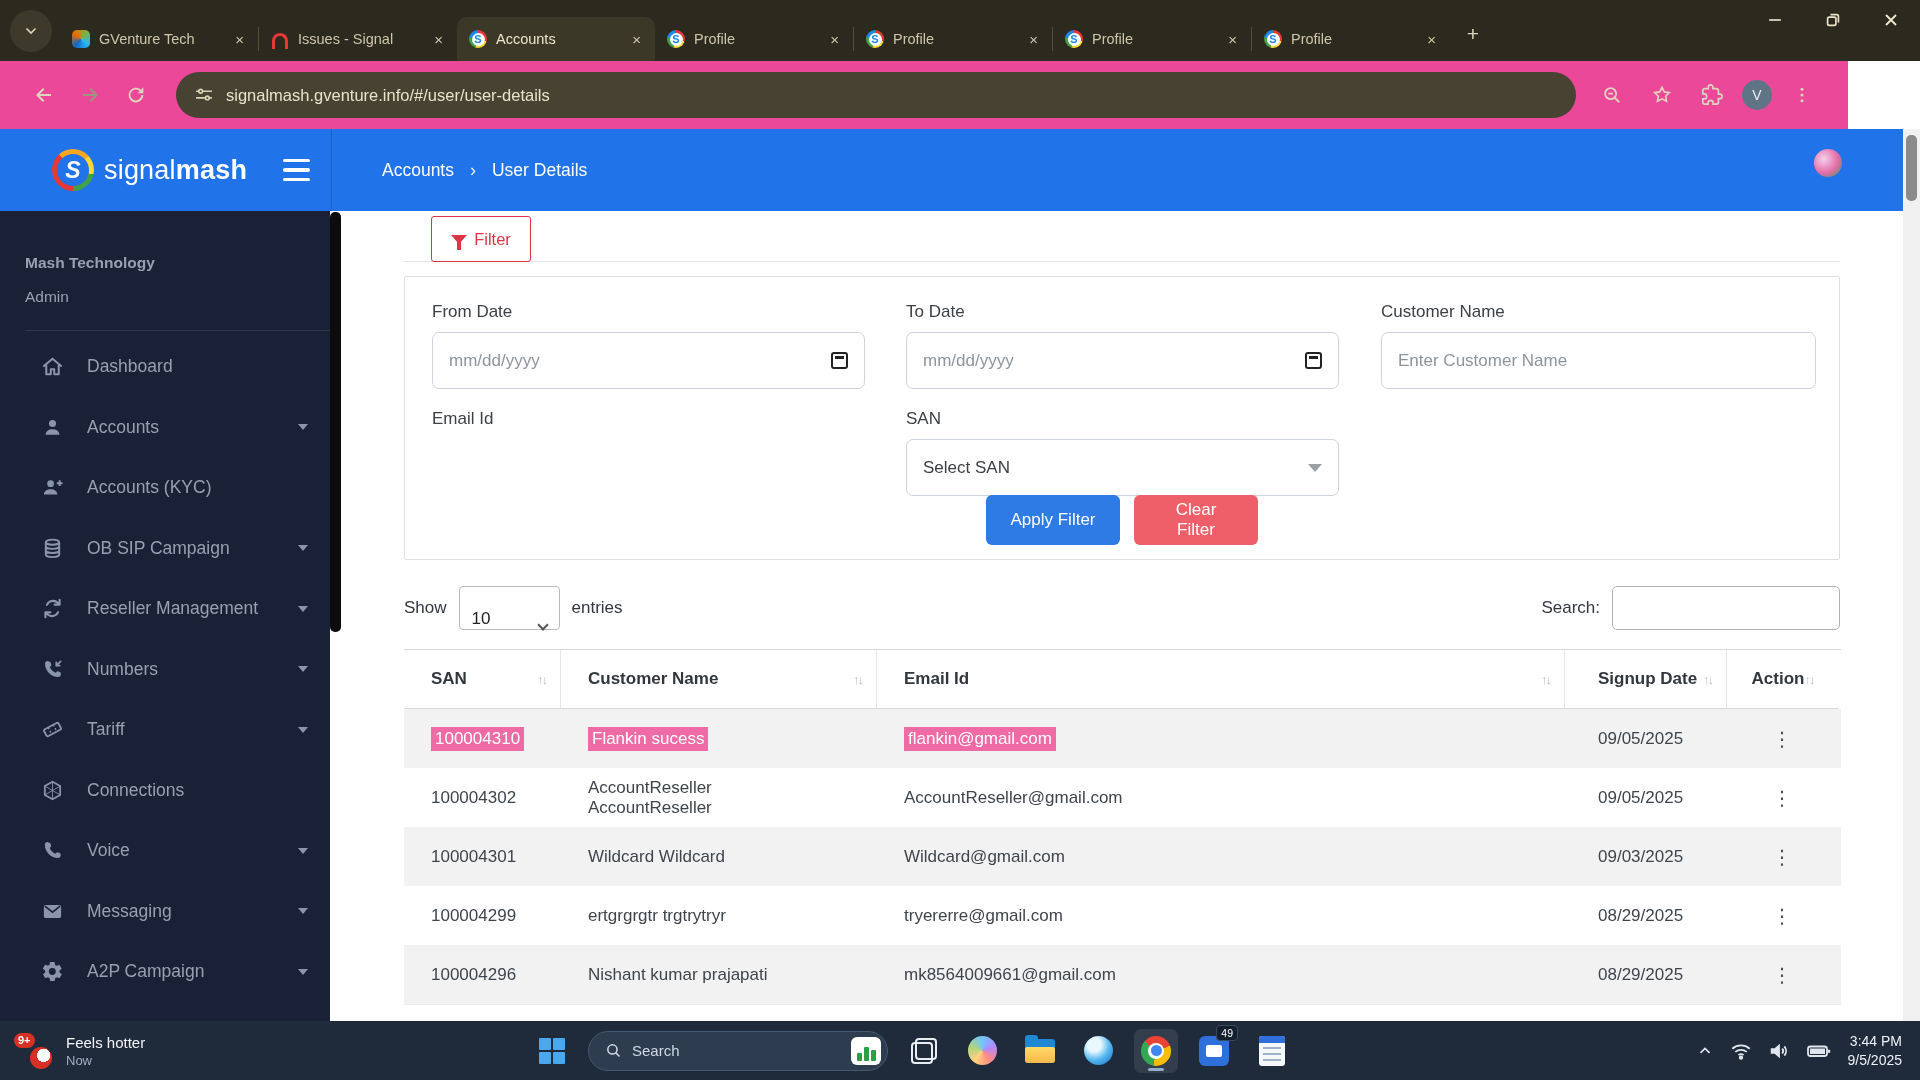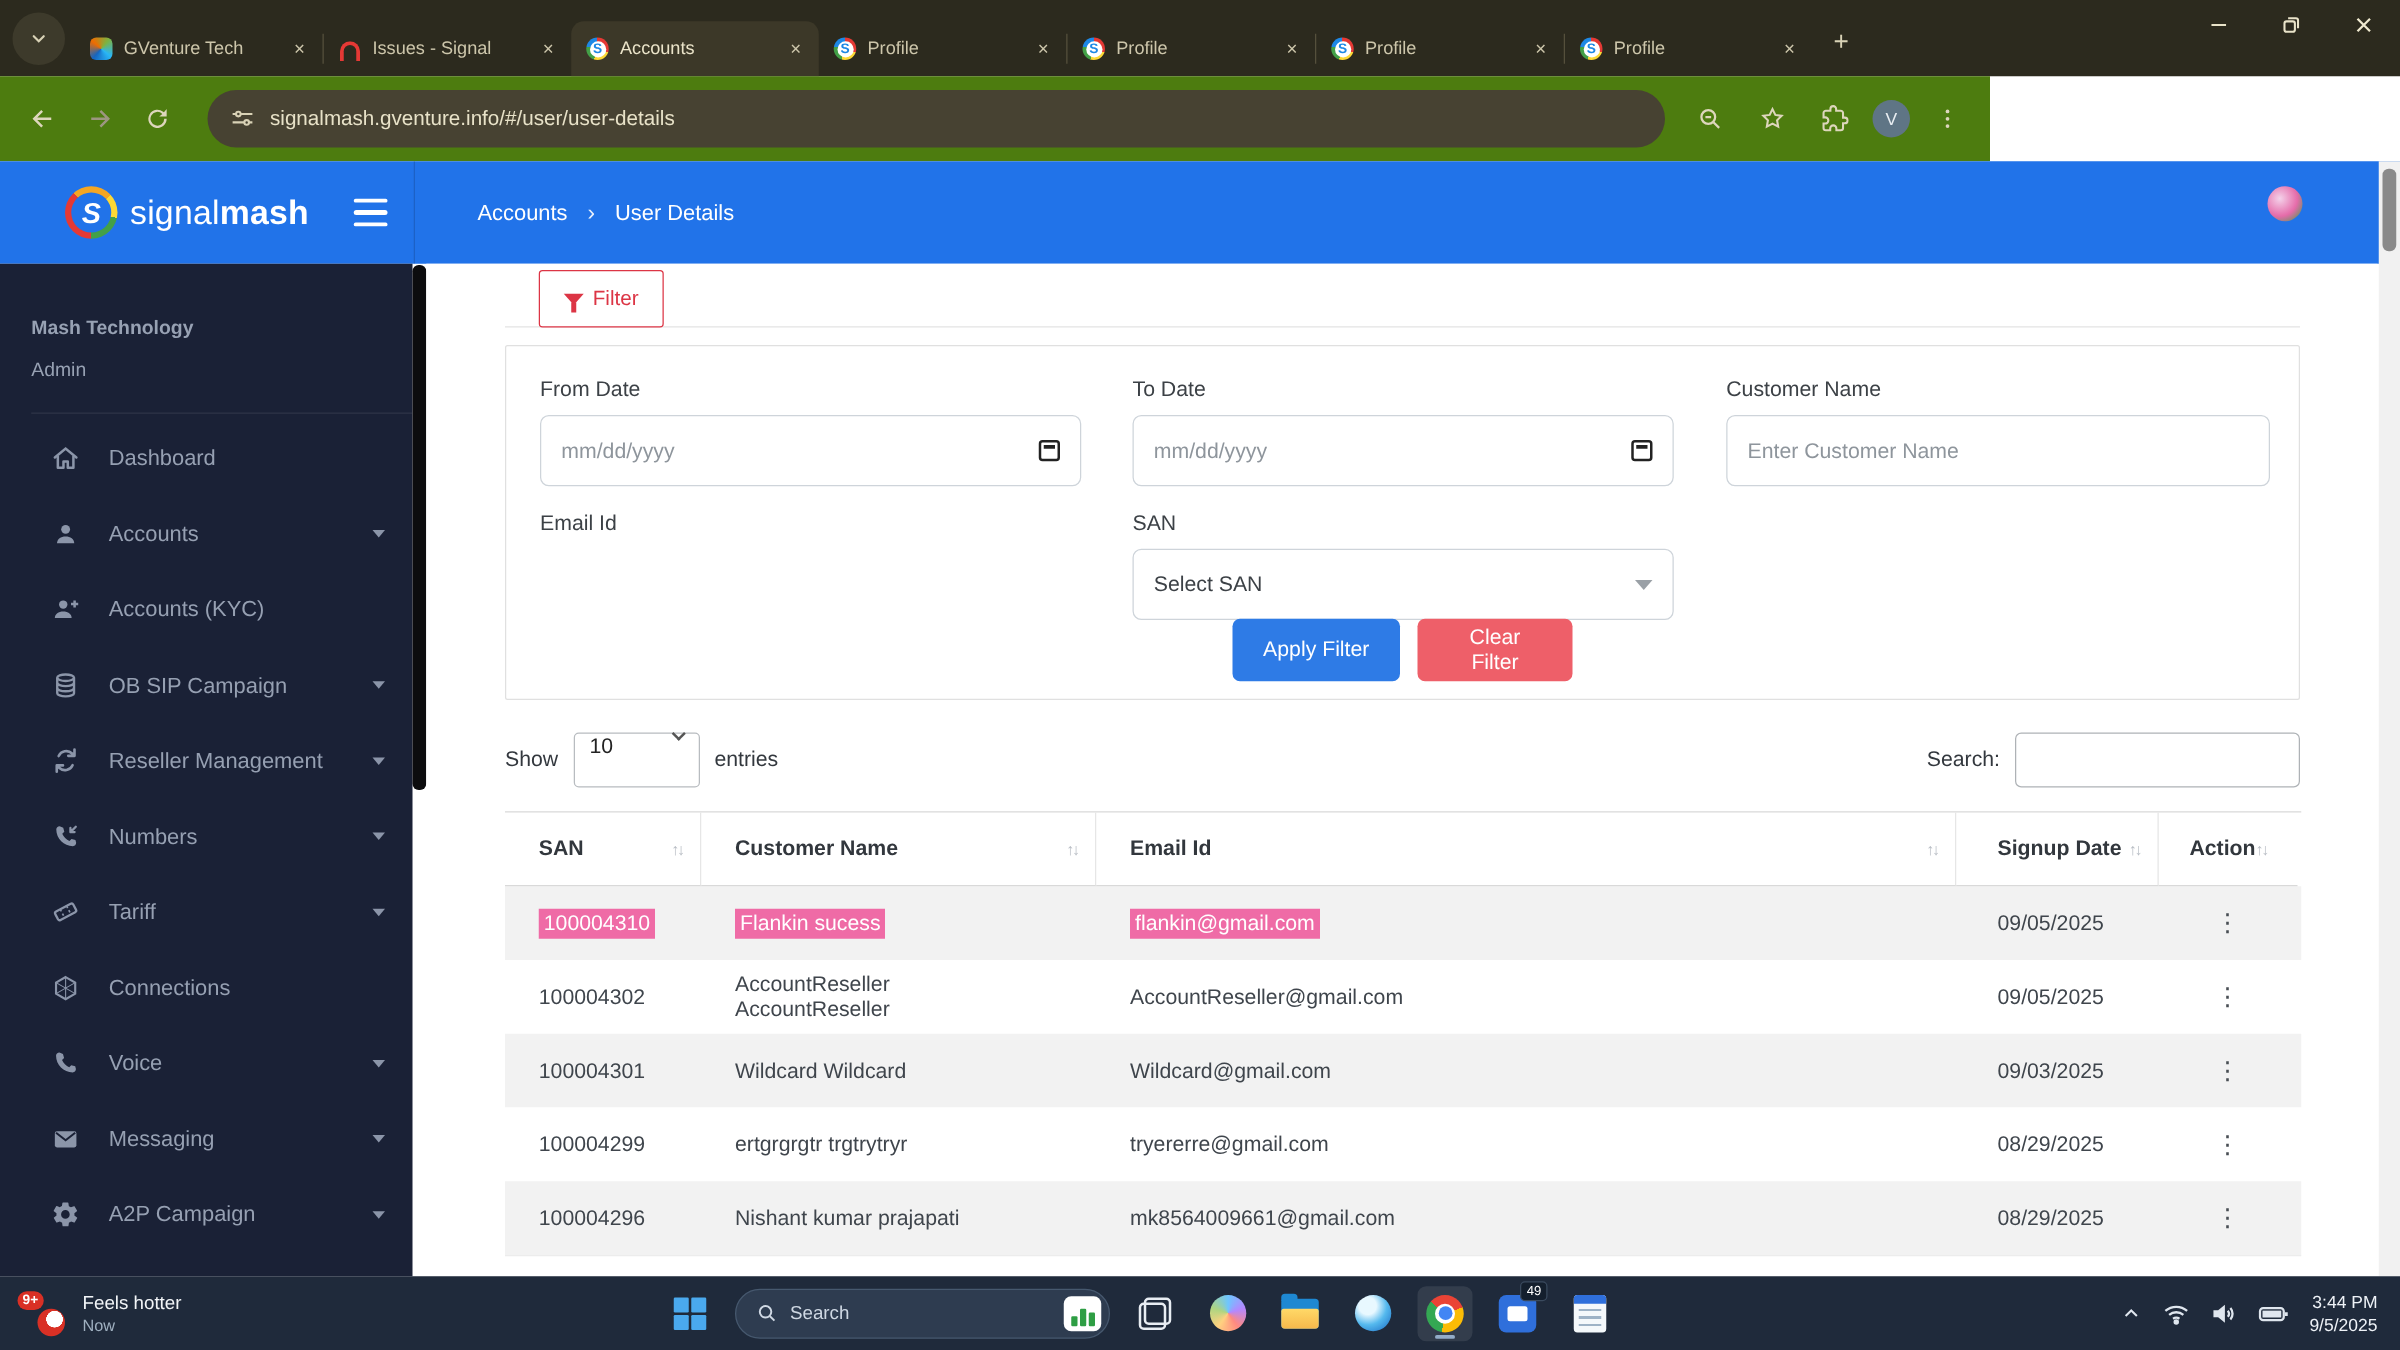--- a/index.html
+++ b/index.html
@@ -26,22 +26,22 @@
     color:#1e88e5;font-weight:bold;font-size:11px}
   .fav-gventure{border-radius:5px;background:conic-gradient(from 40deg,#7cb342,#29b6f6,#1565c0,#ef6c00,#7cb342)}
   .fav-redmine{background:transparent}
   .fav-redmine::before{content:"";position:absolute;left:1px;right:1px;top:3px;height:13px;
     border:3.5px solid #e53935;border-bottom:none;border-radius:9px 9px 0 0}
   .newtab{width:30px;height:30px;margin:0 0 12px 8px;display:flex;align-items:center;justify-content:center;
     color:#d9d2b6;font-size:21px}
   .wincontrols{margin-left:auto;display:flex;align-self:flex-start;height:40px}
   .winbtn{width:58px;height:40px;display:flex;align-items:center;justify-content:center}
 
-  .toolbar{position:absolute;left:0;top:61px;width:1592px;height:68px;background:#4d7c0f;
-    display:flex;align-items:center;padding:0 14px;gap:6px}
+  .toolbar{position:absolute;left:0;top:61px;width:1848px;height:68px;background:#ec4899;
+    display:flex;align-items:center;padding:0 24px;gap:6px}
   .navbtn{width:40px;height:40px;display:flex;align-items:center;justify-content:center;border-radius:50%}
   .omnibox{flex:1;height:46px;margin:0 10px 0 14px;background:#474232;border-radius:23px;
     display:flex;align-items:center;gap:12px;padding:0 18px;max-width:1400px}
   .url{color:#e8e2c8;font-size:16.5px;white-space:nowrap}
   .tool-right{display:flex;align-items:center;gap:10px}
   .avatar-chip{width:30px;height:30px;border-radius:50%;background:#5f7585;color:#e9eef2;
     display:flex;align-items:center;justify-content:center;font-size:14px}
 
   
   .appheader{position:absolute;left:0;top:129px;width:1920px;height:82px;background:#2173e9;
@@ -101,21 +101,21 @@
   .seltri{width:0;height:0;border-left:7px solid transparent;border-right:7px solid transparent;border-top:8px solid #9aa0a6}
   .fbuttons{position:absolute;left:0;width:100%;top:218px;display:flex;justify-content:center;gap:14px}
   .btn{height:50px;border-radius:6px;color:#fff;font-size:17px;display:flex;align-items:center;
     justify-content:center;padding:0 22px;border:none}
   .btn-apply{background:#2e7be6;width:134px}
   .btn-clear{background:#ee5f69;width:124px}
 
   .listbar{position:absolute;left:63px;top:375px;width:1436px;height:44px;display:flex;align-items:center;
     font-size:17px;color:#33383e}
   .pagesize{width:101px;height:44px;border:1px solid #b8bcc0;border-radius:4px;margin:0 12px;
-    display:flex;align-items:flex-start;justify-content:space-between;padding:0 12px;color:#222}
+    display:flex;align-items:flex-end;justify-content:space-between;padding:0 12px;color:#222}
   .pagesize .chev{width:8px;height:8px;border-right:2px solid #555;border-bottom:2px solid #555;
     transform:rotate(45deg);margin-top:-4px}
   .searchwrap{margin-left:auto;display:flex;align-items:center;gap:12px}
   .searchbox{width:228px;height:44px;border:1px solid #aeb2b6;border-radius:5px;background:#fff}
 
   .utable{position:absolute;left:63px;top:438px;width:1437px;border-top:1px solid #d9d9d9}
   .trow{display:flex;width:100%}
   .th{display:flex;align-items:center;justify-content:space-between;font-weight:bold;font-size:17px;color:#32373d;
     min-height:59px;padding:8px 14px 8px 27px;border-right:1px solid #e6e6e6;border-bottom:1px solid #d9d9d9}
   .th:last-child{border-right:none}

